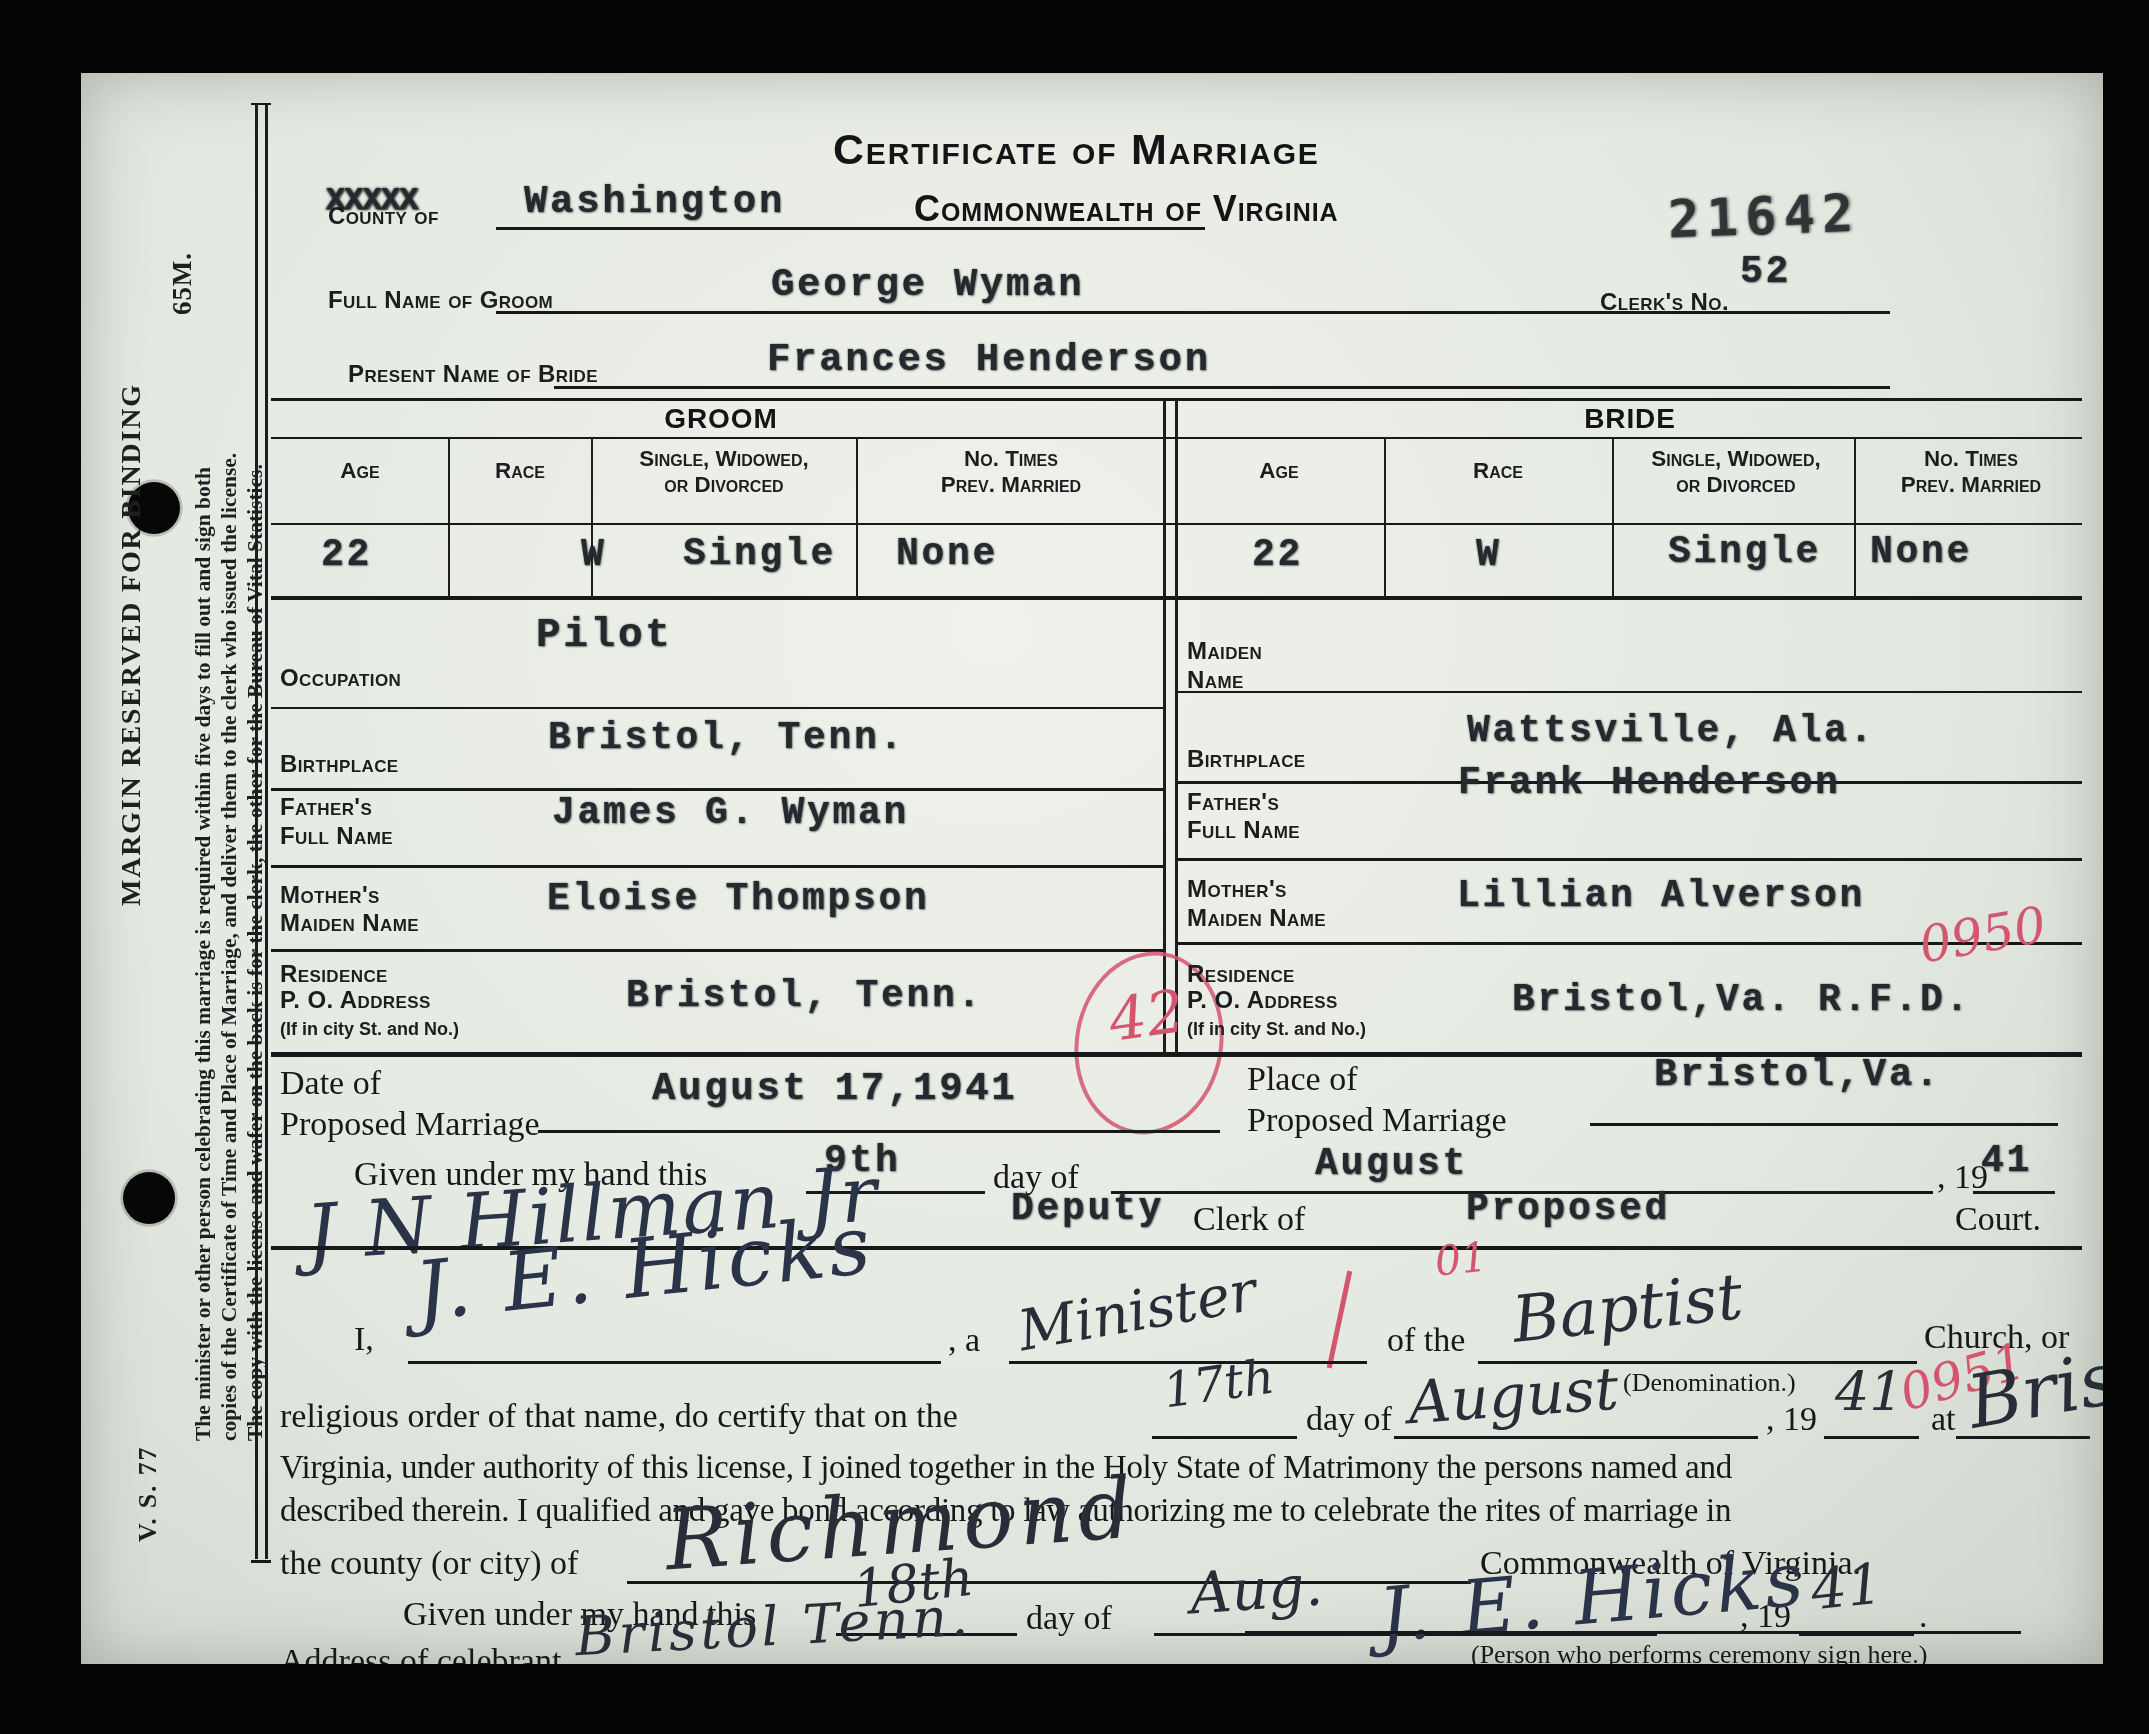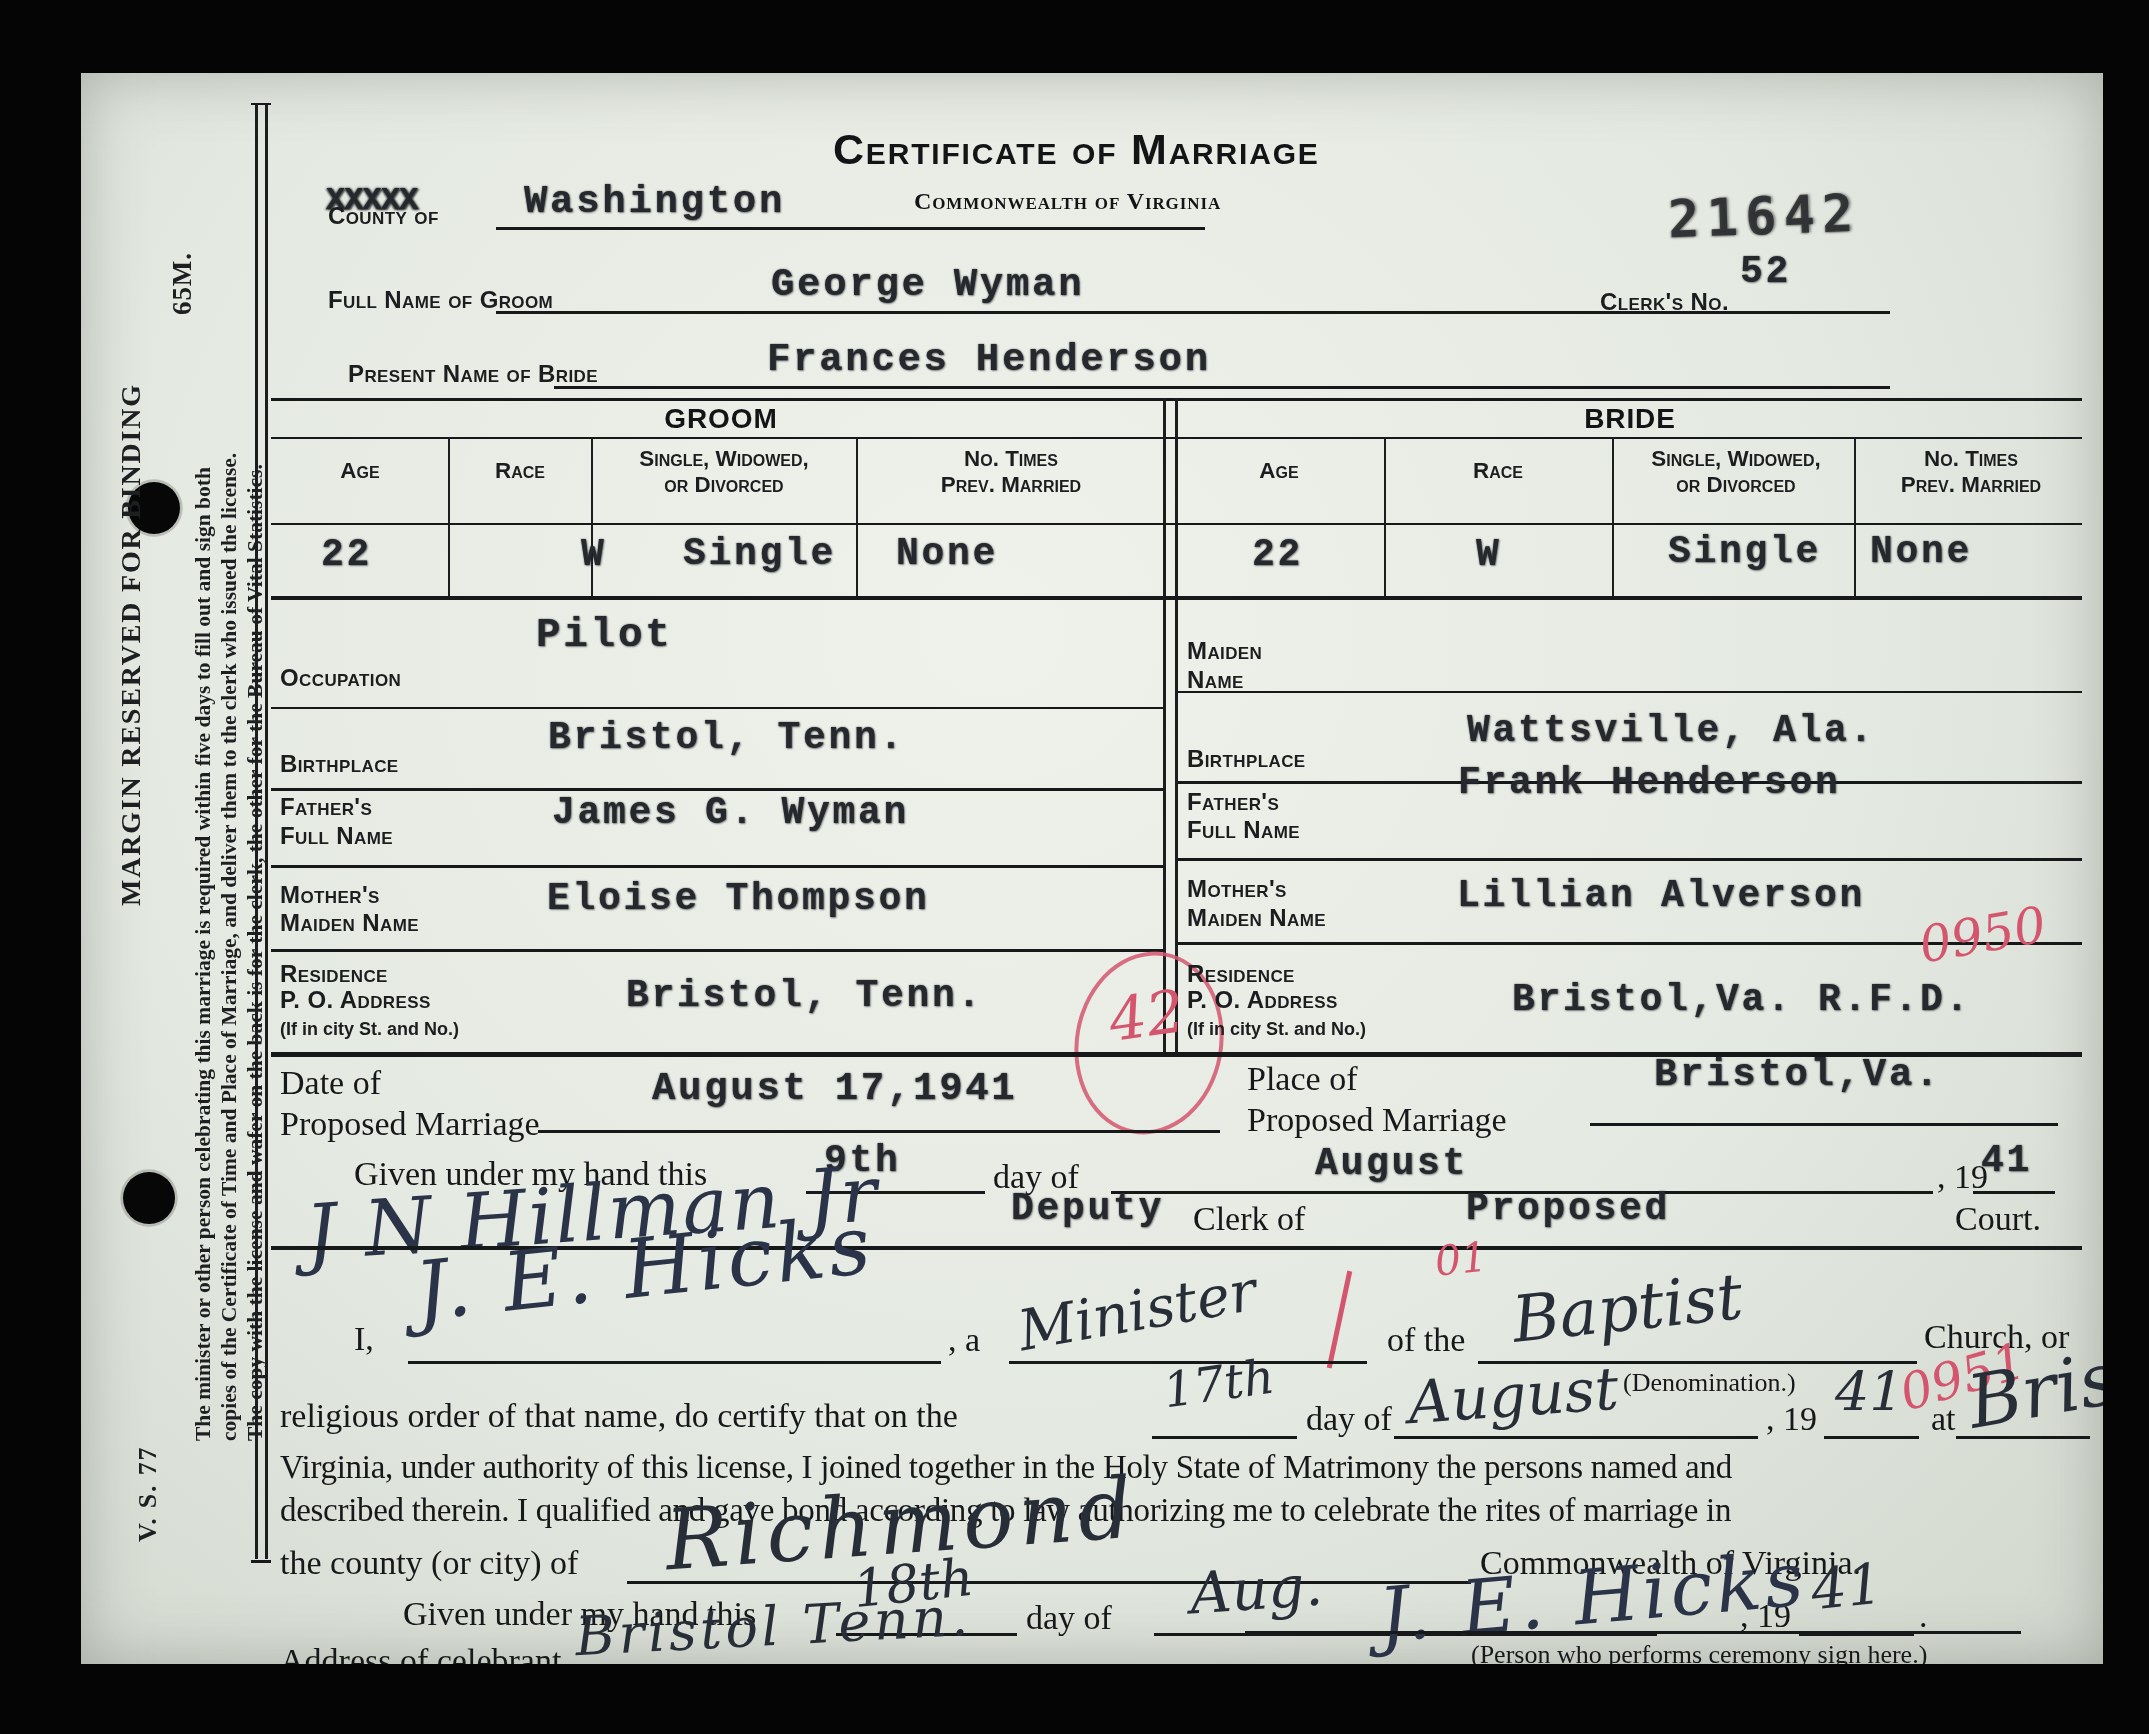--- a/index.html
+++ b/index.html
@@ -59,22 +59,22 @@
       <div class="marginser" style="font-size:21.5px;line-height:26px;">The copy with the license and wafer on the back is for the clerk, the other for the Bureau of Vital Statistics.</div>
     </div>
 
     <div class="vr" style="left:174px;top:32px;height:1454px;"></div>
     <div class="vr" style="left:184px;top:32px;height:1454px;"></div>
     <div class="hr" style="left:170px;top:29.6px;width:19.7px;height:2.7px;"></div>
     <div class="hr" style="left:170px;top:1487px;width:19.7px;height:2.7px;"></div>
 
     <div class="abs" style="left:752px;top:52px;font-family:'Liberation Sans',sans-serif;font-weight:bold;
          font-variant:small-caps;font-size:43px;letter-spacing:1.8px;color:#131416;">Certificate of Marriage</div>
-    <div class="abs" style="left:833px;top:115px;font-family:Liberation Serif, serif;font-weight:bold;
-         font-variant:small-caps;font-size:24px;letter-spacing:0.9px;color:#131416;">Commonwealth of Virginia</div>
+    <div class="abs" style="left:833px;top:115px;font-family:Liberation Sans, sans-serif;font-weight:bold;
+         font-variant:small-caps;font-size:36px;letter-spacing:0.9px;color:#131416;">Commonwealth of Virginia</div>
 
     <div class="abs type" style="left:245px;top:109px;font-size:32px;letter-spacing:-0.9px;
          text-shadow:0 0 2.7px rgba(35,38,42,.9),1.8px 0.9px 1.8px rgba(35,38,42,.7),-0.9px 0.9px 1.8px rgba(35,38,42,.6);">XXXXX</div>
     <div class="abs lbl" style="left:247px;top:129px;">County of</div>
     <div class="abs type" style="left:443px;top:107px;font-size:39px;">Washington</div>
     <div class="hr" style="left:415px;top:154px;width:709px;"></div>
 
     <div class="abs stamp" style="left:1587px;top:113px;">21642</div>
     <div class="abs type" style="left:1659px;top:177px;">52</div>
     <div class="abs lbl" style="left:1519px;top:215px;">Clerk's No.</div>

